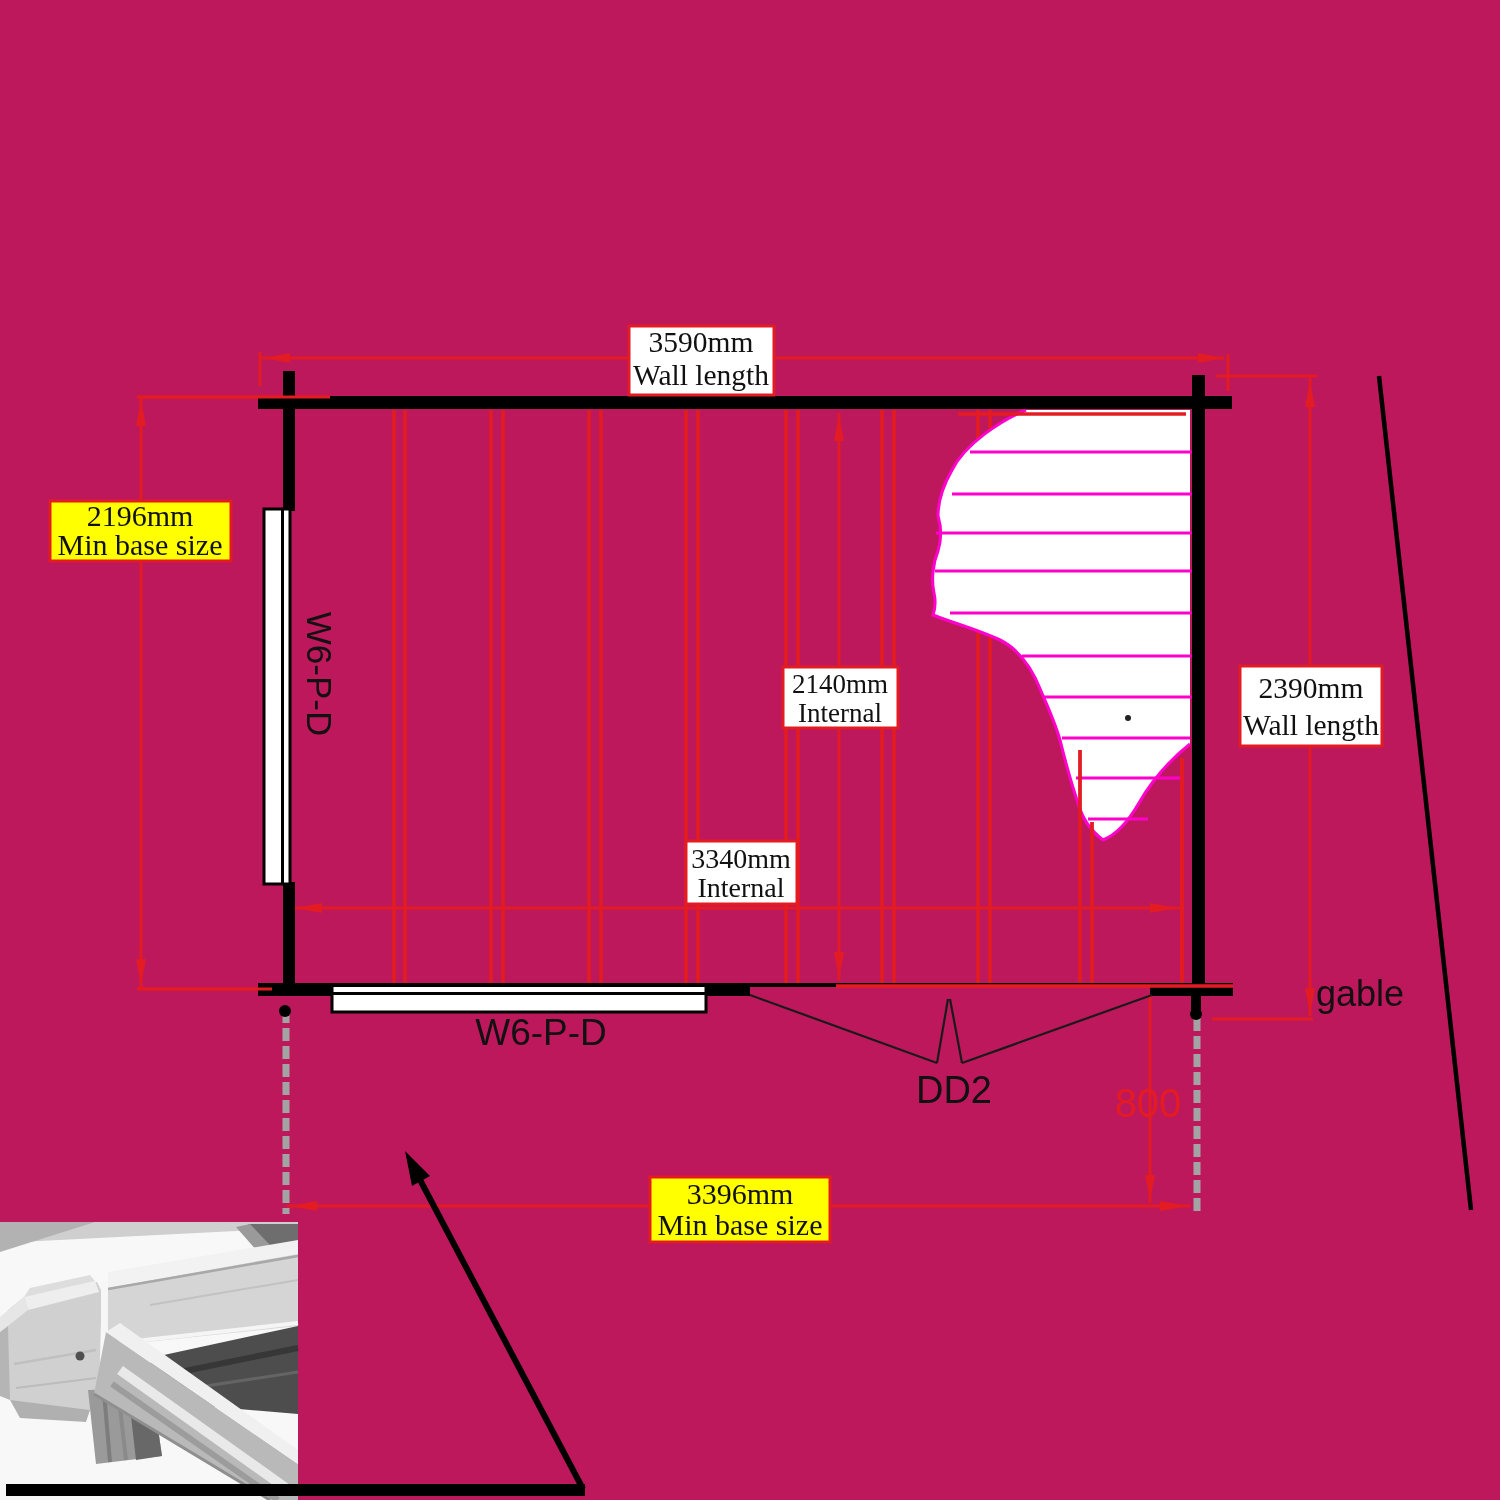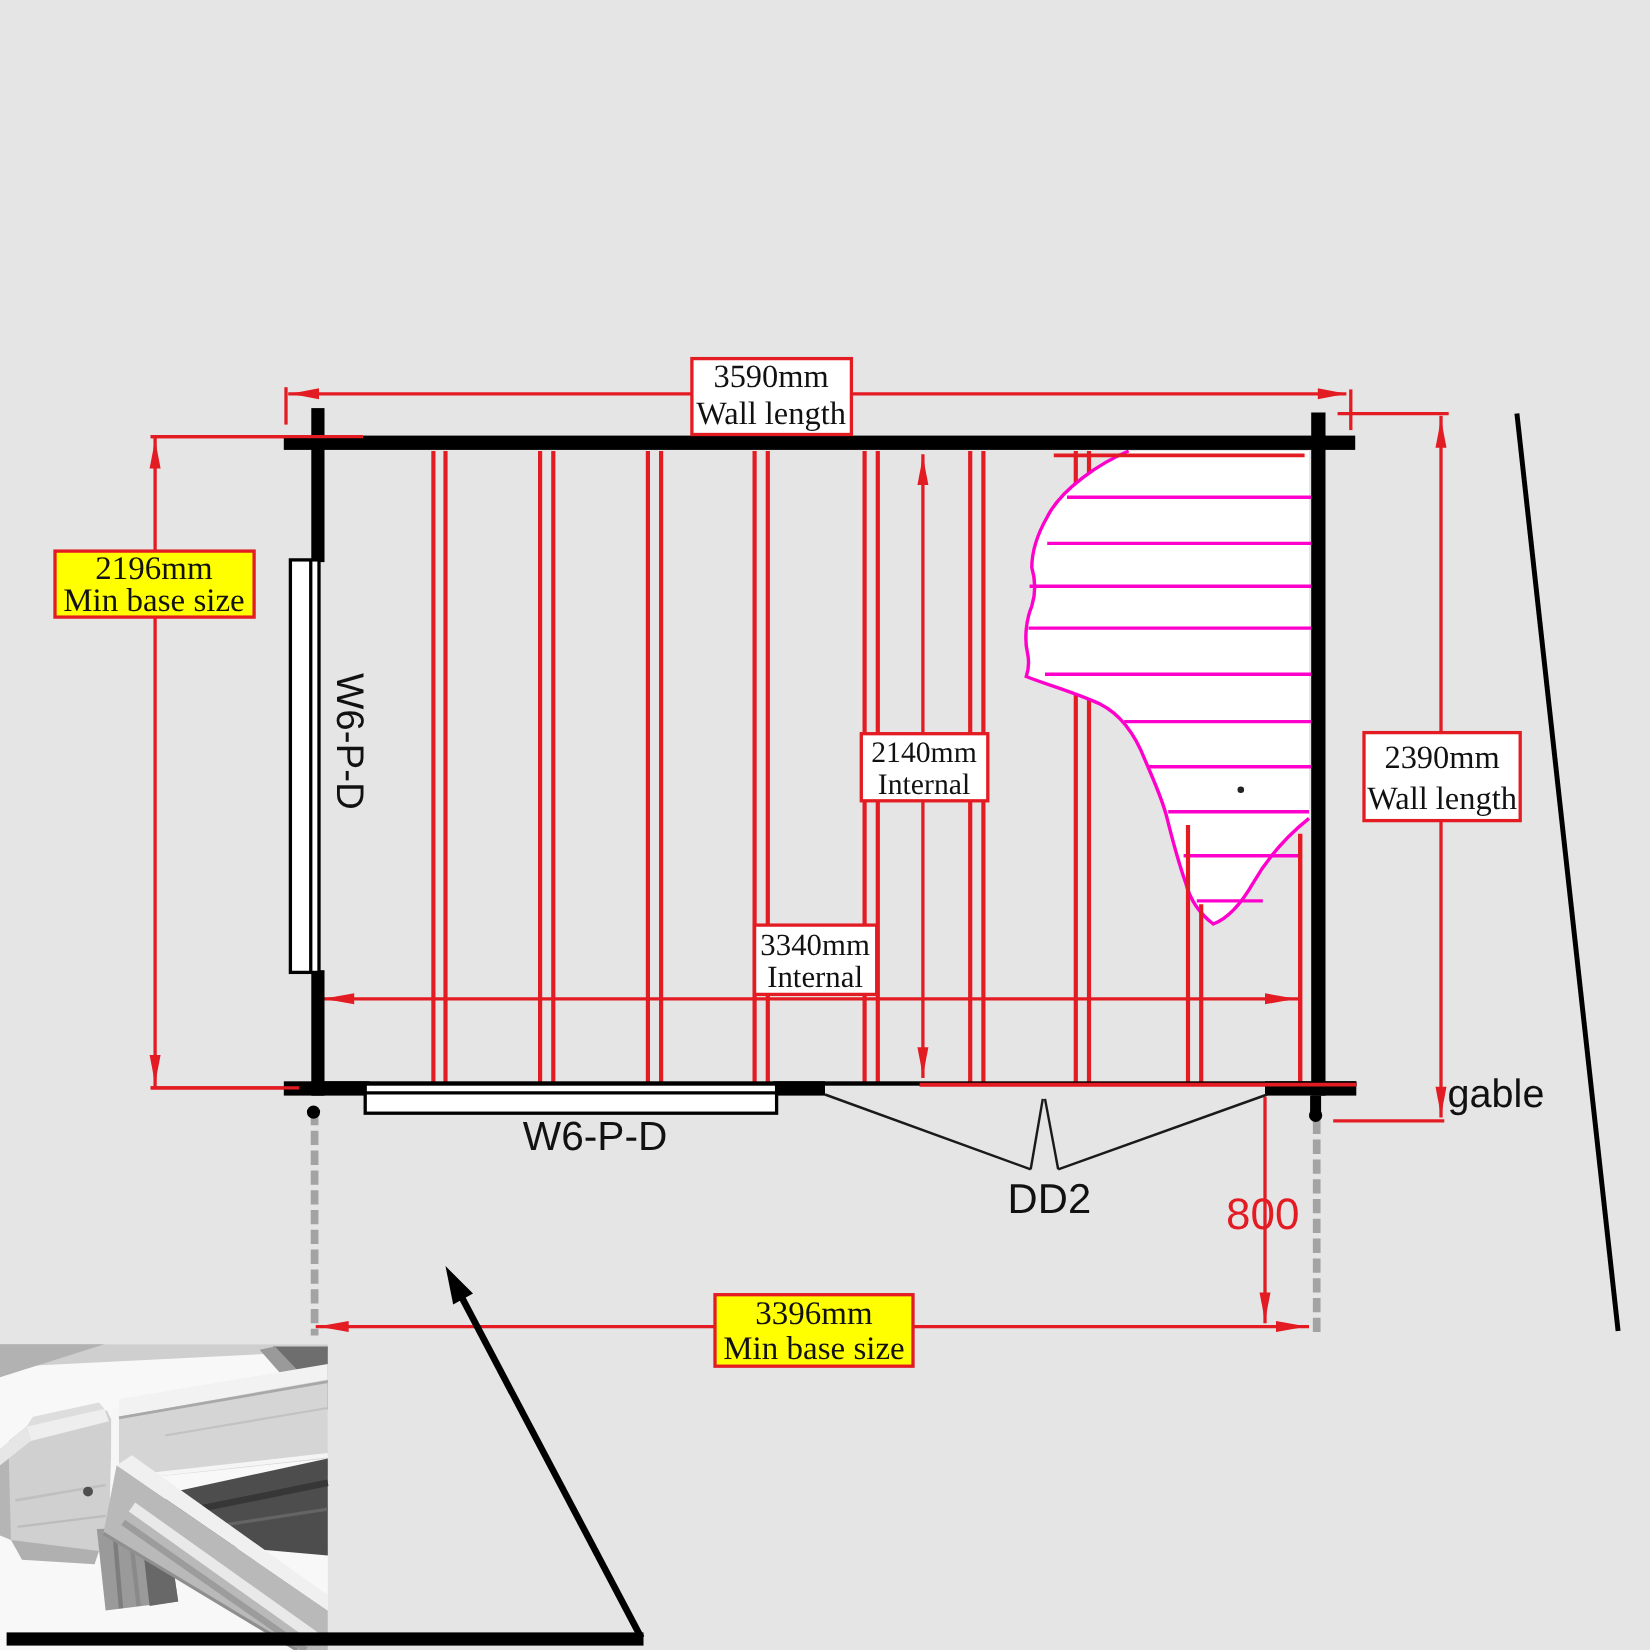--- a/index.html
+++ b/index.html
@@ -1,16 +1,16 @@
 <!DOCTYPE html>
 <html><head>
 <meta charset="utf-8">
 <style>
 html,body{margin:0;padding:0;background:#fff;}
-#page{width:1500px;height:1500px;position:relative;background:#e5e5e5;overflow:hidden;}
+#page{width:1500px;height:1500px;position:relative;background:#be185d;overflow:hidden;}
 svg{position:absolute;top:0;left:0;}
 .dim{font-family:"Liberation Serif",serif;fill:#111;}
 .sans{font-family:"Liberation Sans",sans-serif;fill:#111;}
 </style>
 </head>
 <body>
 <div id="page">
 <svg width="1500" height="1500" viewBox="0 0 1500 1500">
 <defs></defs>
 

